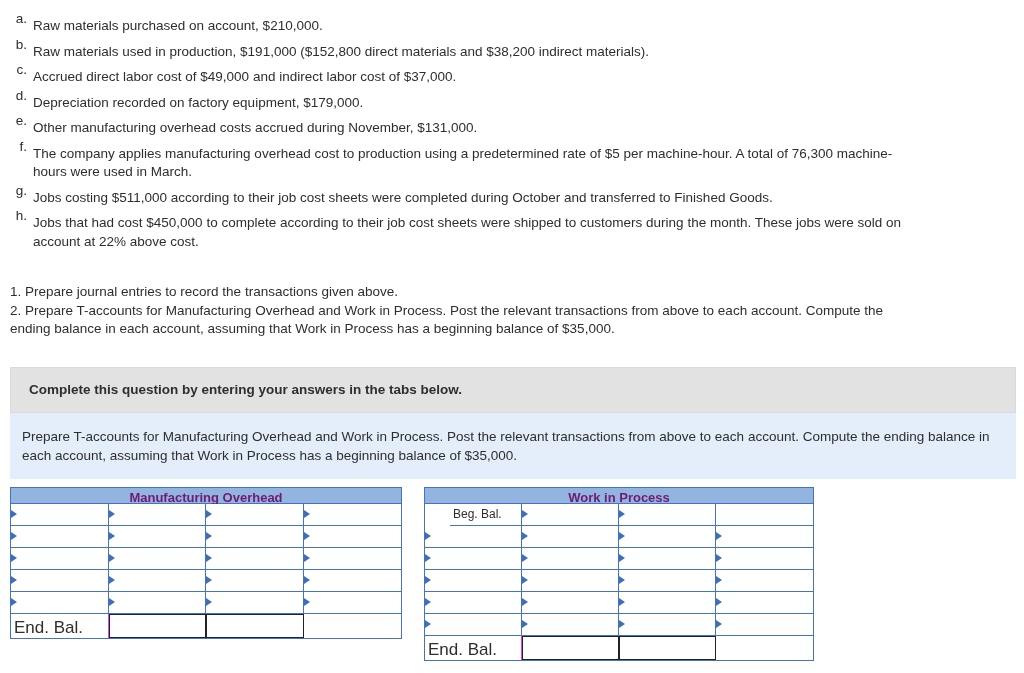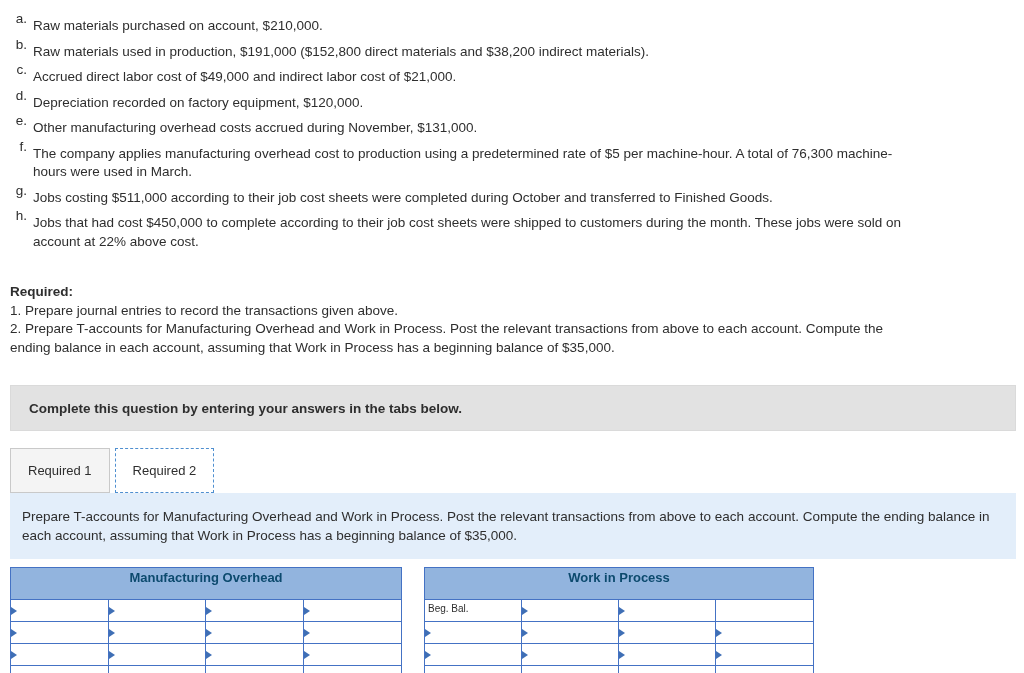--- a/index.html
+++ b/index.html
@@ -37,29 +37,29 @@
   
   .tables { margin-top:8px; display:flex; gap:22px; align-items:flex-start; }
   .taccount {
     display:grid; grid-template-columns:repeat(4,1fr);
     border:1px solid #4472c4; background:#ffffff; align-content:start;
   }
   .taccount.left  { width:392px; }
   .taccount.right { width:390px; }
   .thdr {
     grid-column:1/-1; background:#92b4de; border-bottom:1px solid #4472c4;
-    text-align:center; font-weight:bold; font-size:13px; height:32px; line-height:20px;
-    color:#0c4a6e;
+    text-align:center; font-weight:bold; font-size:13px; height:16px; line-height:20px;
+    color:#701a75;
   }
   .cell {
     height:22px; position:relative; background:#fff;
     border-right:1px solid #4472c4; border-bottom:1px solid #4472c4;
   }
   .cell.lastcol { border-right:none; }
-  .labelcell { font-size:10px; padding:3px 0 0 3px; }
+  .labelcell { font-size:12px; padding:3px 0 0 3px;margin-left:25px; }
   .tri {
     position:absolute; left:0; top:50%; margin-top:-4px; width:0; height:0;
     border-top:4px solid transparent; border-bottom:4px solid transparent;
     border-left:6px solid #3f6fb5;
   }
   .endlabel { height:24px; font-size:17px; padding:4px 0 0 3px; border-right:1px solid #d946ef; }
   .endcell  { height:24px; background:#fff; border:1px solid #222222; }
   .endcell.second { border-left:none; box-shadow:inset 1px 0 0 #222222; }
   .endblank { height:24px; }
 </style>
@@ -72,57 +72,52 @@
     <div class="txn">
       <span class="txn-letter">a.</span>
       <span class="txn-text">Raw materials purchased on account, $210,000.</span>
     </div>
     <div class="txn">
       <span class="txn-letter">b.</span>
       <span class="txn-text">Raw materials used in production, $191,000 ($152,800 direct materials and $38,200 indirect materials).</span>
     </div>
     <div class="txn">
       <span class="txn-letter">c.</span>
-      <span class="txn-text">Accrued direct labor cost of $49,000 and indirect labor cost of $21,000.</span>
+      <span class="txn-text">Accrued direct labor cost of $49,000 and indirect labor cost of $37,000.</span>
     </div>
     <div class="txn">
       <span class="txn-letter">d.</span>
-      <span class="txn-text">Depreciation recorded on factory equipment, $120,000.</span>
+      <span class="txn-text">Depreciation recorded on factory equipment, $179,000.</span>
     </div>
     <div class="txn">
       <span class="txn-letter">e.</span>
       <span class="txn-text">Other manufacturing overhead costs accrued during November, $131,000.</span>
     </div>
     <div class="txn">
       <span class="txn-letter">f.</span>
       <span class="txn-text">The company applies manufacturing overhead cost to production using a predetermined rate of $5 per machine-hour. A total of 76,300 machine-hours were used in March.</span>
     </div>
     <div class="txn">
       <span class="txn-letter">g.</span>
       <span class="txn-text">Jobs costing $511,000 according to their job cost sheets were completed during October and transferred to Finished Goods.</span>
     </div>
     <div class="txn">
       <span class="txn-letter">h.</span>
       <span class="txn-text">Jobs that had cost $450,000 to complete according to their job cost sheets were shipped to customers during the month. These jobs were sold on account at 22% above cost.</span>
     </div>
   </div>
 
   <div class="required">
-    <div class="req-heading">Required:</div>
     <div>1. Prepare journal entries to record the transactions given above.</div>
     <div>2. Prepare T-accounts for Manufacturing Overhead and Work in Process. Post the relevant transactions from above to each account. Compute the ending balance in each account, assuming that Work in Process has a beginning balance of $35,000.</div>
   </div>
 
   <div class="qpanel">
     <div class="banner">Complete this question by entering your answers in the tabs below.</div>
 
-    <div class="tabs">
-      <div class="tab">Required 1</div>
-      <div class="tab active">Required 2</div>
-    </div>
 
     <div class="instruction">Prepare T-accounts for Manufacturing Overhead and Work in Process. Post the relevant transactions from above to each account. Compute the ending balance in each account, assuming that Work in Process has a beginning balance of $35,000.</div>
 
     <div class="tables">
 
       <div class="taccount left">
         <div class="thdr">Manufacturing Overhead</div>
 
         <div class="cell">
             <span class="tri"></span>

